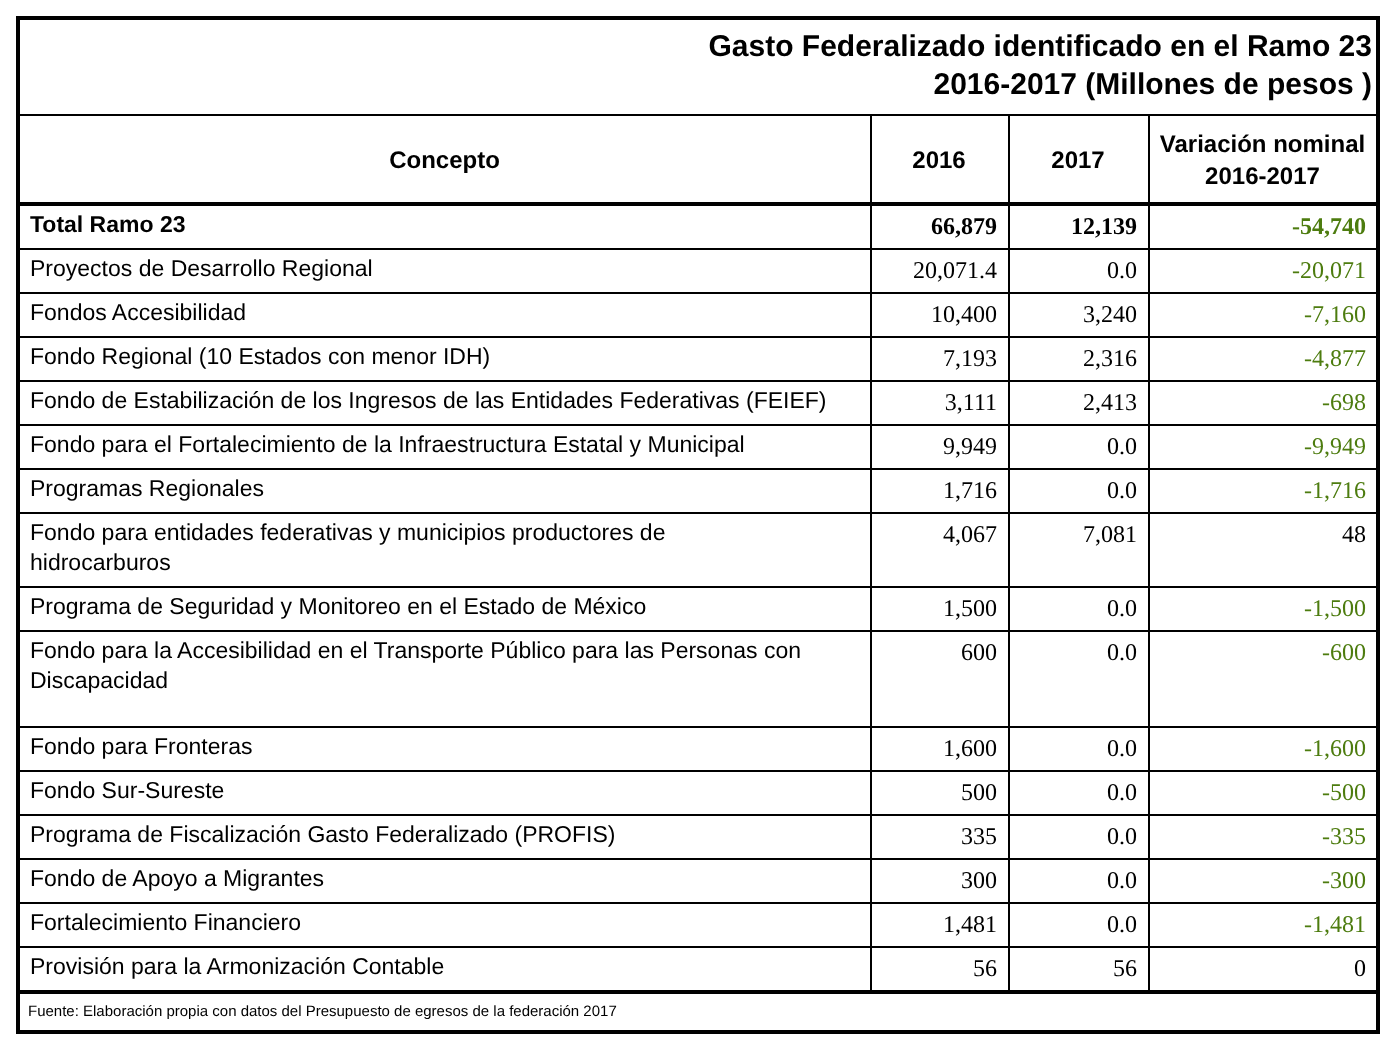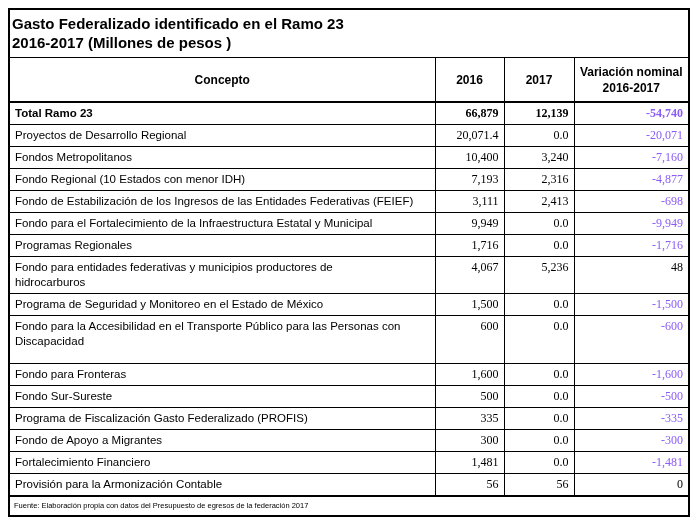--- a/index.html
+++ b/index.html
@@ -11,21 +11,21 @@
     overflow: hidden;
   }
   .frame {
     position: absolute;
     left: 8px; top: 8px;
     width: 682px;
     border: 2px solid #000000;
     background: #ffffff;
   }
   .title-block {
-    text-align: left;
+    text-align: right;
     font-weight: bold;
     font-size: 15px;
     line-height: 19px;
     padding: 4px 2px 5px 2px;
     border-bottom: 1px solid #000000;
   }
   table {
     width: 100%;
     border-collapse: collapse;
     table-layout: fixed;
@@ -57,21 +57,21 @@
     vertical-align: top;
     white-space: pre-line;
     overflow: hidden;
   }
   tbody td:first-child { border-left: none; }
   tbody td:last-child { border-right: none; }
   tbody tr:last-child td { border-bottom-width: 2px; }
   td.cell-concepto { text-align: left; }
   td.cell-num { text-align: right; font-size: 12px; font-family: Liberation Serif, serif; }
   tr.bold td { font-weight: bold; }
-  td.negative { color: #8b5cf6; }
+  td.negative { color: #4d7c0f; }
   tbody tr.tall td { padding-bottom: 14px; }
   .footer {
     font-size: 7.5px;
     line-height: 9px;
     padding: 4px 2px 5px 4px;
     color: #000000;
   }
 </style>
 </head>
 <body>
@@ -107,21 +107,21 @@
           <td class="cell-num">12,139</td>
           <td class="cell-num negative">-54,740</td>
         </tr>
         <tr>
           <td class="cell-concepto">Proyectos de Desarrollo Regional</td>
           <td class="cell-num">20,071.4</td>
           <td class="cell-num">0.0</td>
           <td class="cell-num negative">-20,071</td>
         </tr>
         <tr>
-          <td class="cell-concepto">Fondos Metropolitanos</td>
+          <td class="cell-concepto">Fondos Accesibilidad</td>
           <td class="cell-num">10,400</td>
           <td class="cell-num">3,240</td>
           <td class="cell-num negative">-7,160</td>
         </tr>
         <tr>
           <td class="cell-concepto">Fondo Regional (10 Estados con menor IDH)</td>
           <td class="cell-num">7,193</td>
           <td class="cell-num">2,316</td>
           <td class="cell-num negative">-4,877</td>
         </tr>
@@ -140,21 +140,21 @@
         <tr>
           <td class="cell-concepto">Programas Regionales</td>
           <td class="cell-num">1,716</td>
           <td class="cell-num">0.0</td>
           <td class="cell-num negative">-1,716</td>
         </tr>
         <tr>
           <td class="cell-concepto">Fondo para entidades federativas y municipios productores de
 hidrocarburos</td>
           <td class="cell-num">4,067</td>
-          <td class="cell-num">5,236</td>
+          <td class="cell-num">7,081</td>
           <td class="cell-num">48</td>
         </tr>
         <tr>
           <td class="cell-concepto">Programa de Seguridad y Monitoreo en el Estado de México</td>
           <td class="cell-num">1,500</td>
           <td class="cell-num">0.0</td>
           <td class="cell-num negative">-1,500</td>
         </tr>
         <tr class="tall">
           <td class="cell-concepto">Fondo para la Accesibilidad en el Transporte Público para las Personas con

